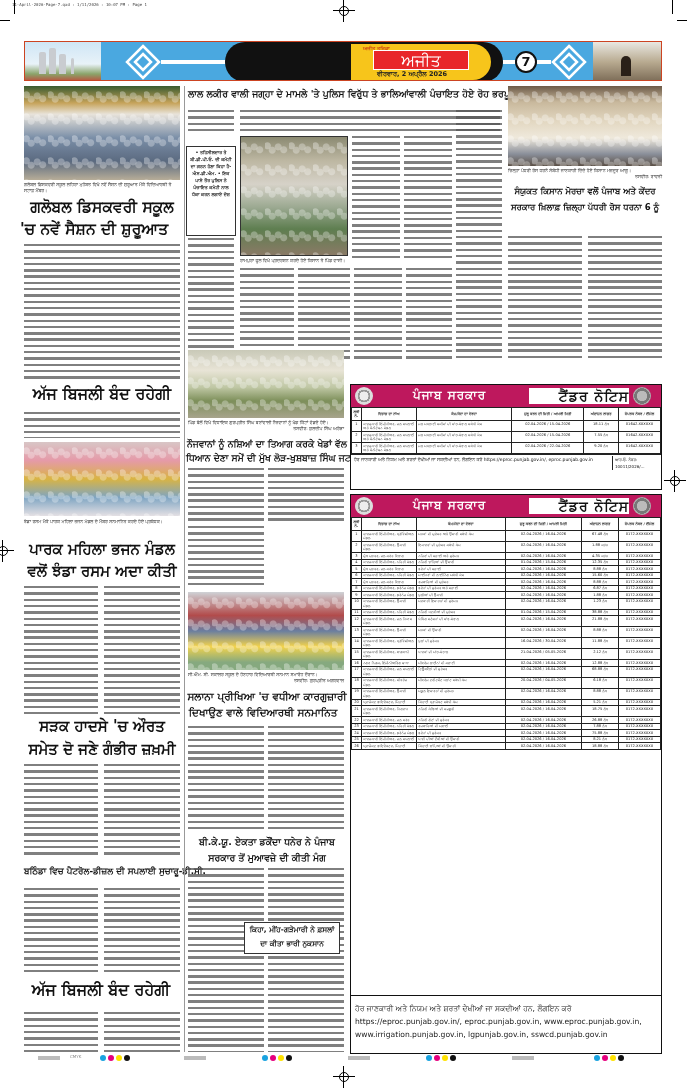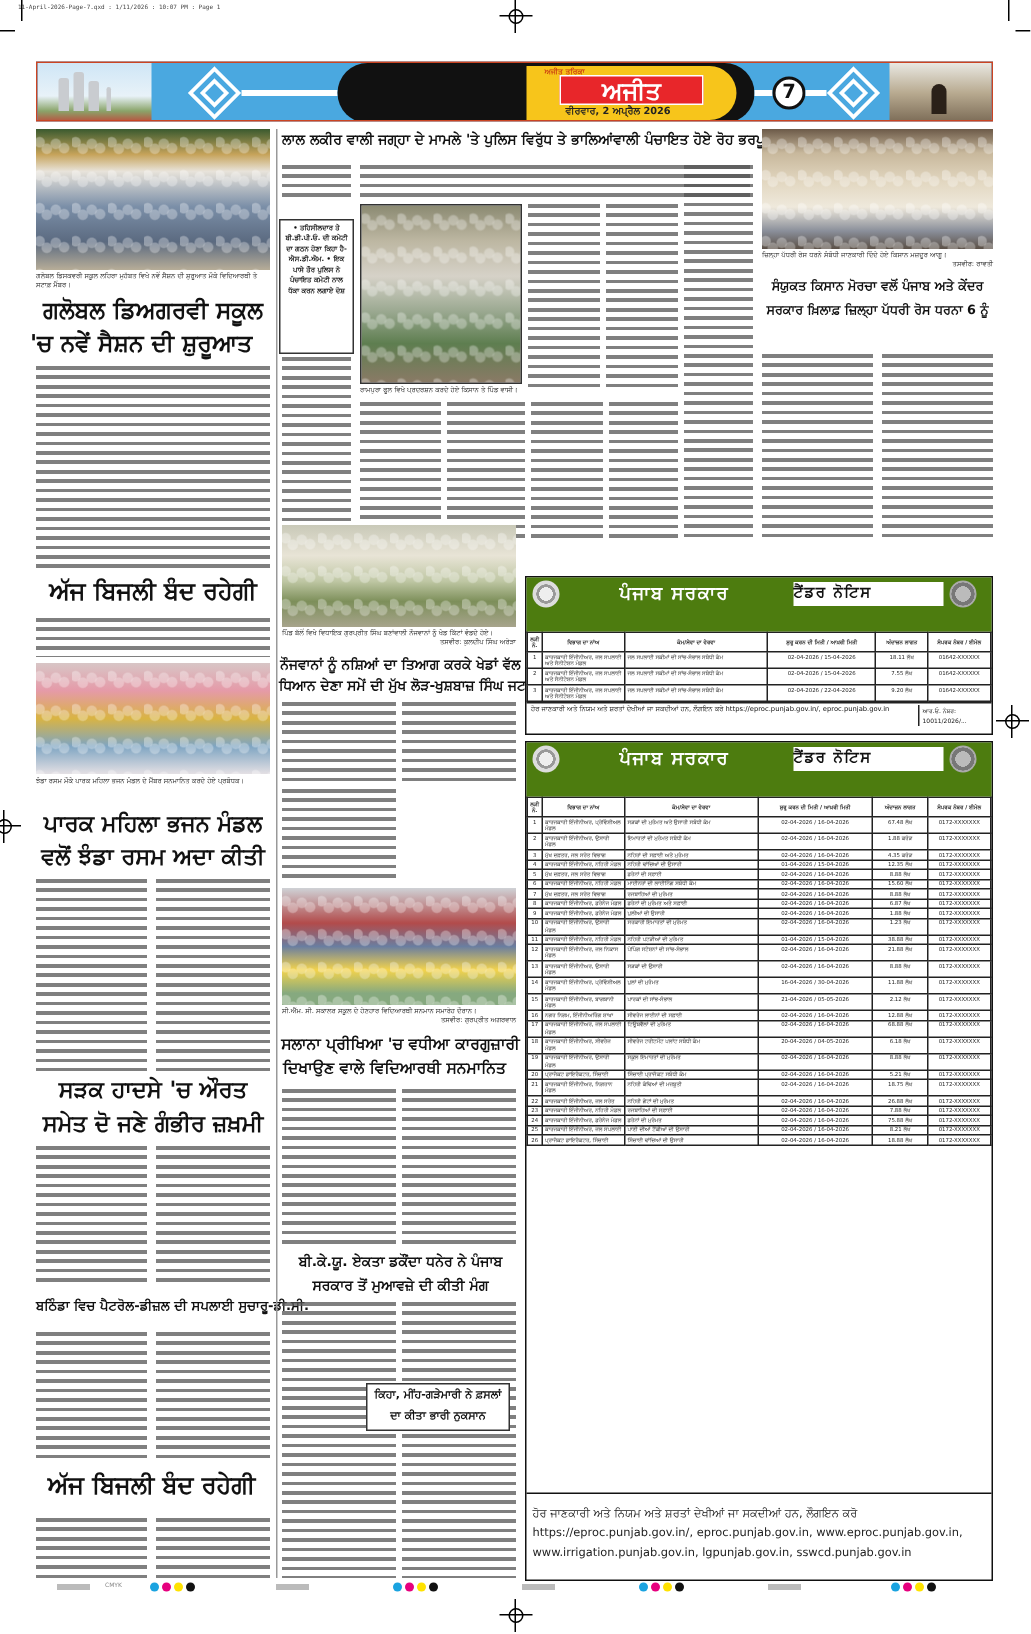--- a/index.html
+++ b/index.html
@@ -21,21 +21,21 @@
   .mast .fort b { position: absolute; left: 28px; top: 14px; width: 10px; height: 20px; background: #2a2018; border-radius: 5px 5px 0 0; }
   .diamonds { position: absolute; top: 2px; width: 36px; height: 36px; }
   .diamonds svg { width: 100%; height: 100%; }
   .band { position: absolute; top: 18px; height: 4px; background: #fff; }
   .capsule { position: absolute; left: 200px; top: 0; width: 278px; height: 40px; background: #111; border-radius: 22px; }
   .cap-left { position: absolute; left: 6px; top: 2px; width: 120px; height: 36px; background: #e8262a; border-radius: 18px 0 0 18px; }
   .cap-right { position: absolute; left: 126px; top: 2px; width: 140px; height: 36px; background: #f7c51b; border-radius: 0 18px 18px 0; }
   .city1 { position: absolute; left: 12px; top: 2px; font-size: 15px; font-weight: bold; color: #fff; font-family: "DejaVu Sans", sans-serif; }
   .city2 { position: absolute; left: 30px; top: 21px; font-size: 12px; font-weight: bold; color: #fff; }
   .pub-small { position: absolute; left: 12px; top: 1px; font-size: 5px; color: #c41; font-weight: bold; }
-  .pub-name { position: absolute; left: 22px; top: 6px; width: 96px; height: 20px; background: #e8262a; color: #fff; font-size: 16px; font-weight: bold; text-align: center; line-height: 20px; border: 1px solid #fff; }
+  .pub-name { position: absolute; left: 22px; top: 6px; width: 96px; height: 20px; background: #e8262a; color: #fff; font-size: 16px; font-weight: normal; text-align: center; line-height: 20px; border: 1px solid #fff; }
   .pub-date { position: absolute; left: 26px; top: 26px; font-size: 6.5px; font-weight: bold; color: #222; }
   .pageno { position: absolute; left: 490px; top: 9px; width: 22px; height: 22px; border-radius: 50%; background: #fff; border: 2px solid #111; font-weight: bold; font-size: 13px; line-height: 18px; text-align: center; color: #111; }
 
   
   .photo { position: absolute; overflow: hidden; }
   .ph-kids { background: linear-gradient(180deg,#3a5a2f 0%,#c6a35a 18%,#e8e3da 30%,#7b8fa8 55%,#5b6a80 80%,#b7ad98 100%); }
   .ph-crowd { background: linear-gradient(180deg,#8b8a72 0%,#bdb7a2 20%,#d6d2c8 40%,#9aa890 60%,#5e7e50 78%,#8a7a66 100%); }
   .ph-meet { background: linear-gradient(180deg,#6c5a48 0%,#c8b89c 20%,#e3d8c2 45%,#efe9dc 65%,#8a8f9a 85%,#5b5046 100%); }
   .ph-field { background: linear-gradient(180deg,#c9c9b8 0%,#e8e4d6 30%,#bfc7a4 55%,#7d8f5a 75%,#a7a48c 100%); }
   .ph-women { background: linear-gradient(180deg,#d8c6c6 0%,#e59aa8 25%,#d9b443 50%,#7fa5c2 75%,#e4e0e4 100%); }
@@ -46,24 +46,24 @@
   .hl { position: absolute; font-weight: bold; color: #111; text-align: center; white-space: nowrap; font-family: "DejaVu Sans", sans-serif; }
   .body-text { position: absolute; font-size: 4.2px; line-height: 6.3px; color: #333; text-align: justify; overflow: hidden; }
   .fill-lines { background-image: repeating-linear-gradient(180deg, #555 0 2.4px, transparent 2.4px 6.3px); opacity: .75; }
   .vrule { position: absolute; width: 1px; background: #999; }
 
   .boxnote { position: absolute; border: 1px solid #333; padding: 2px; font-size: 4.6px; line-height: 7px; font-weight: bold; text-align: center; background: #fff; }
   .boxed-hl { position: absolute; border: 1px solid #333; text-align: center; font-weight: bold; background: #fff; }
 
   
   .tender { position: absolute; border: 1.5px solid #111; background: #fff; }
-  .t-head { position: relative; height: 36px; background: #4d7c0f; color: #fff; }
+  .t-head { position: relative; height: 22px; background: #be185d; color: #fff; }
   .t-head .emb { position: absolute; left: 4px; top: 2px; width: 18px; height: 18px; border-radius: 50%; background: radial-gradient(circle,#eee 0 35%,#999 36% 50%,#ddd 51%); }
   .t-head .gov { position: absolute; left: 62px; top: 3px; font-size: 12px; font-weight: bold; color: #fff; letter-spacing: 1px; }
-  .t-head .notice { position: absolute; left: 178px; top: 3px; width: 100px; height: 16px; background: #fff; color: #111; font-size: 10px; font-weight: bold; text-align: left; line-height: 16px; letter-spacing: 1px; }
+  .t-head .notice { position: absolute; left: 178px; top: 3px; width: 100px; height: 16px; background: #fff; color: #111; font-size: 14px; font-weight: bold; text-align: right; line-height: 16px; letter-spacing: 1px; }
   .t-head .seal { position: absolute; right: 10px; top: 2px; width: 18px; height: 18px; border-radius: 50%; background: radial-gradient(circle,#bbb 0 40%,#777 41% 60%,#aaa 61%); }
   table.t { width: 100%; border-collapse: collapse; font-size: 3.6px; line-height: 4.5px; color: #222; }
   table.t th, table.t td { border: 0.8px solid #222; padding: 0.5px 1.5px; vertical-align: top; }
   table.t th { font-weight: bold; text-align: center; height: 13px; vertical-align: middle; }
   table.t td.sn { width: 8px; text-align: center; }
   table.t td.dept { width: 55px; }
   table.t td.date, table.t td.emd { text-align: center; }
   table.t td.contact { width: 42px; text-align: center; }
   .t-foot { border-top: 1px solid #222; font-size: 4.5px; line-height: 7px; padding: 1px 3px; display: flex; }
   .t-foot .l { flex: 1; }
@@ -133,21 +133,21 @@
   </div>
   <div class="fort">
       <b></b>
     </div>
 </div>
 
 <div class="photo ph-kids" style="left:24px;top:86px;width:156px;height:94px">
     <div class="people"></div>
   </div>
 <div class="caption" style="left:24px;top:182px;width:156px">ਗਲੋਬਲ ਡਿਸਕਵਰੀ ਸਕੂਲ ਲਹਿਰਾ ਮੁਹੱਬਤ ਵਿਖੇ ਨਵੇਂ ਸੈਸ਼ਨ ਦੀ ਸ਼ੁਰੂਆਤ ਮੌਕੇ ਵਿਦਿਆਰਥੀ ਤੇ ਸਟਾਫ਼ ਮੈਂਬਰ।</div>
-<div class="hl" style="left:24px;top:198px;width:156px;font-size:15.5px">ਗਲੋਬਲ ਡਿਅਗਰਵੀ ਸਕੂਲ</div>
+<div class="hl" style="left:24px;top:198px;width:156px;font-size:15.5px">ਗਲੋਬਲ ਡਿਸਕਵਰੀ ਸਕੂਲ</div>
 <div class="hl" style="left:16px;top:220px;width:156px;font-size:15.5px">'ਚ ਨਵੇਂ ਸੈਸ਼ਨ ਦੀ ਸ਼ੁਰੂਆਤ</div>
 <div class="body-text fill-lines" style="left:24px;top:244px;width:156px;height:138px"><span style="opacity:0">ਸਥਾਨਕ ਗਲੋਬਲ ਡਿਸਕਵਰੀ ਸਕੂਲ ਲਹਿਰਾ ਮੁਹੱਬਤ ਵਿਖੇ ਅਕਾਦਮਿਕ ਸਾਲ 2026-27 ਦੀ ਸ਼ੁਰੂਆਤ ਬੜੇ ਹੀ ਉਤਸ਼ਾਹ ਅਤੇ ਸ਼ਰਧਾ ਨਾਲ ਕੀਤੀ। ਸਕੂਲ ਵਿਚ ਵਿਦਿਆਰਥੀਆਂ, ਮਾਪਿਆਂ ਅਤੇ ਅਧਿਆਪਕਾਂ ਵਿਚ ਨਵਾਂ ਜੋਸ਼ ਵੇਖਣ ਨੂੰ ਮਿਲਿਆ। ਸਕੂਲ ਪ੍ਰਬੰਧਕ ਕਮੇਟੀ ਨੇ ਵਿਦਿਆਰਥੀਆਂ ਦਾ ਸਵਾਗਤ ਕੀਤਾ ਅਤੇ ਉਨ੍ਹਾਂ ਨੂੰ ਨਵੇਂ ਸੈਸ਼ਨ ਲਈ ਸ਼ੁੱਭਕਾਮਨਾਵਾਂ ਦਿੱਤੀਆਂ। ਪ੍ਰਿੰਸੀਪਲ ਨੇ ਵਿਦਿਆਰਥੀਆਂ ਨੂੰ ਮਿਹਨਤ ਅਤੇ ਅਨੁਸ਼ਾਸਨ ਨਾਲ ਪੜ੍ਹਾਈ ਕਰਨ ਲਈ ਪ੍ਰੇਰਿਤ ਕੀਤਾ।</span></div>
 
 <div class="hl" style="left:24px;top:384px;width:156px;font-size:16px">ਅੱਜ ਬਿਜਲੀ ਬੰਦ ਰਹੇਗੀ</div>
 <div class="body-text fill-lines" style="left:24px;top:412px;width:156px;height:26px"><span style="opacity:0">ਰਾਮਾਂ ਮੰਡੀ, 1 ਅਪ੍ਰੈਲ (ਤਰਸੇਮ ਸਿੰਗਲਾ)- 66 ਕੇ.ਵੀ. ਗਰਿੱਡ ਰਾਮਾਂ ਤੋਂ ਚੱਲਦੀ ਫੀਡਰ ਲਈ 2 ਅਪ੍ਰੈਲ ਨੂੰ ਸਵੇਰੇ 10.00 ਵਜੇ ਤੋਂ ਸ਼ਾਮ 05.00 ਵਜੇ ਤੱਕ ਬਿਜਲੀ ਸਪਲਾਈ ਬੰਦ ਰਹੇਗੀ।</span></div>
 
 <div class="photo ph-women" style="left:24px;top:442px;width:156px;height:74px">
     <div class="people"></div>
   </div>
 <div class="caption" style="left:24px;top:519px;width:156px">ਝੰਡਾ ਰਸਮ ਮੌਕੇ ਪਾਰਕ ਮਹਿਲਾ ਭਜਨ ਮੰਡਲ ਦੇ ਮੈਂਬਰ ਸਨਮਾਨਿਤ ਕਰਦੇ ਹੋਏ ਪ੍ਰਬੰਧਕ।</div>

